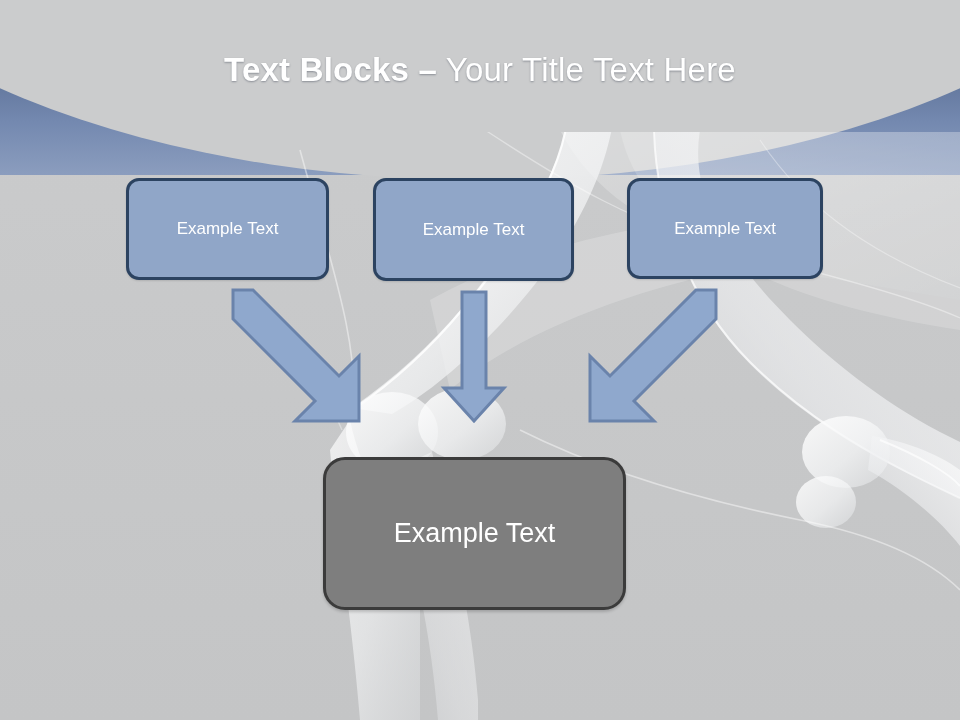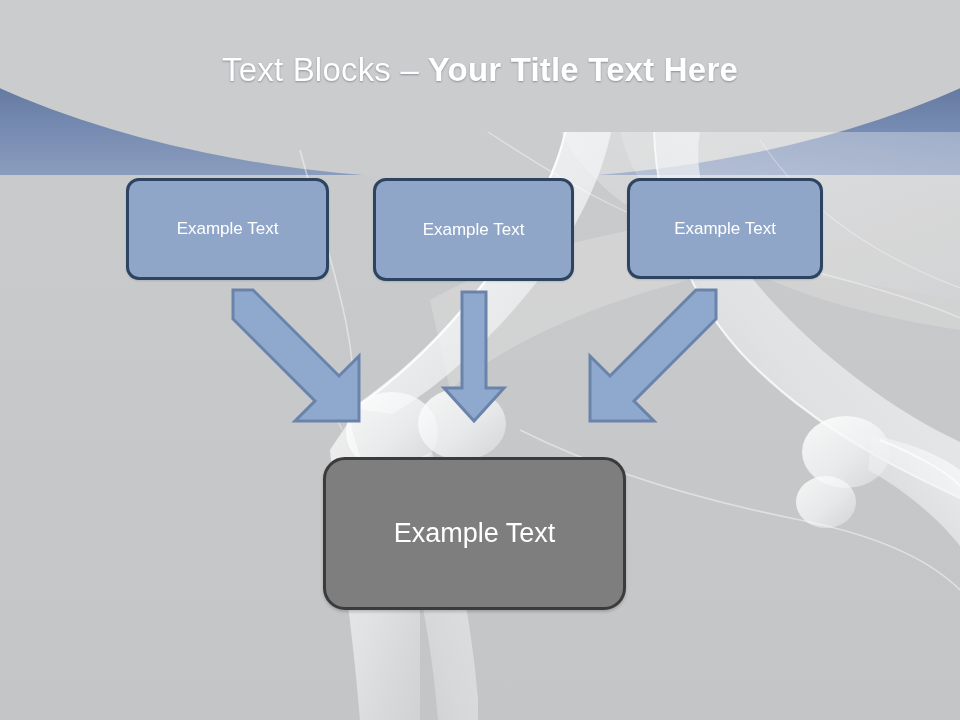--- a/index.html
+++ b/index.html
@@ -42,22 +42,22 @@
   .title{
     position:absolute;left:0;top:50px;width:960px;
     text-align:center;
     color:#ffffff;
     font-size:33px;
     letter-spacing:.2px;
     line-height:40px;
     text-shadow:0 1px 2px rgba(20,30,50,.35);
     white-space:nowrap;
   }
-  .title b{font-weight:normal;margin-top:35px;}
-  .title span.light{font-weight:bold;}
+  .title b{font-weight:bold;margin-top:35px;}
+  .title span.light{font-weight:normal;}
 
   
   .box{
     position:absolute;
     box-sizing:border-box;
     border:3px solid #2c4361;
     background:#90a6c8;
     border-radius:13px;
     display:flex;align-items:center;justify-content:center;
     color:#ffffff;

